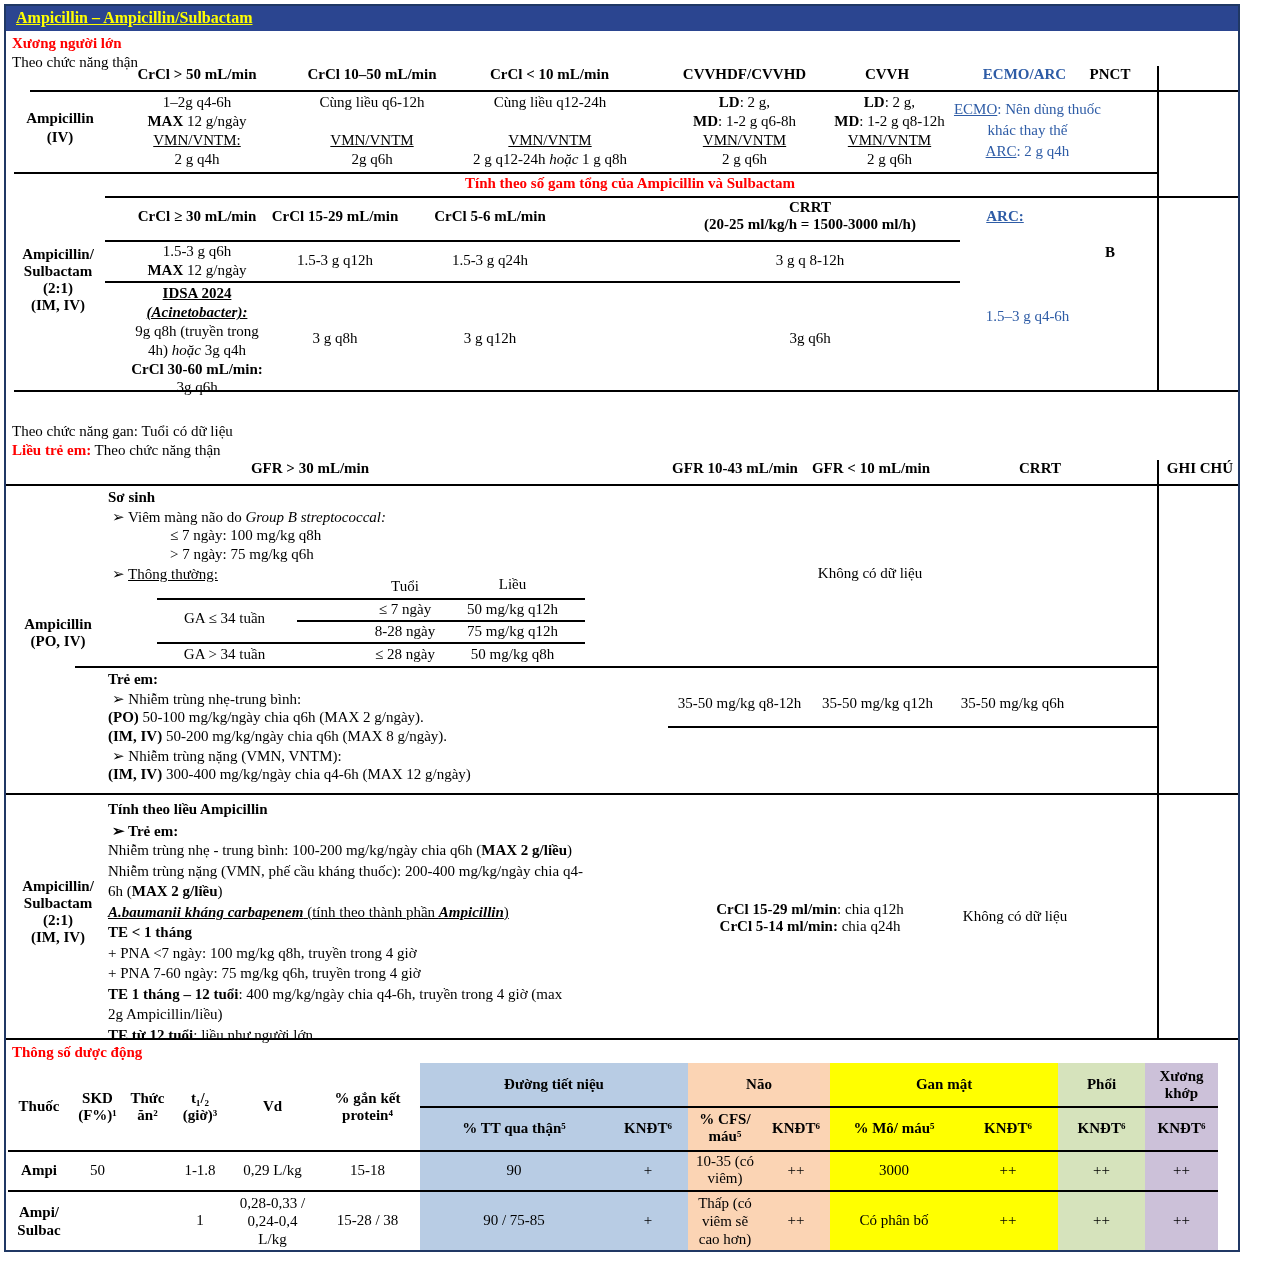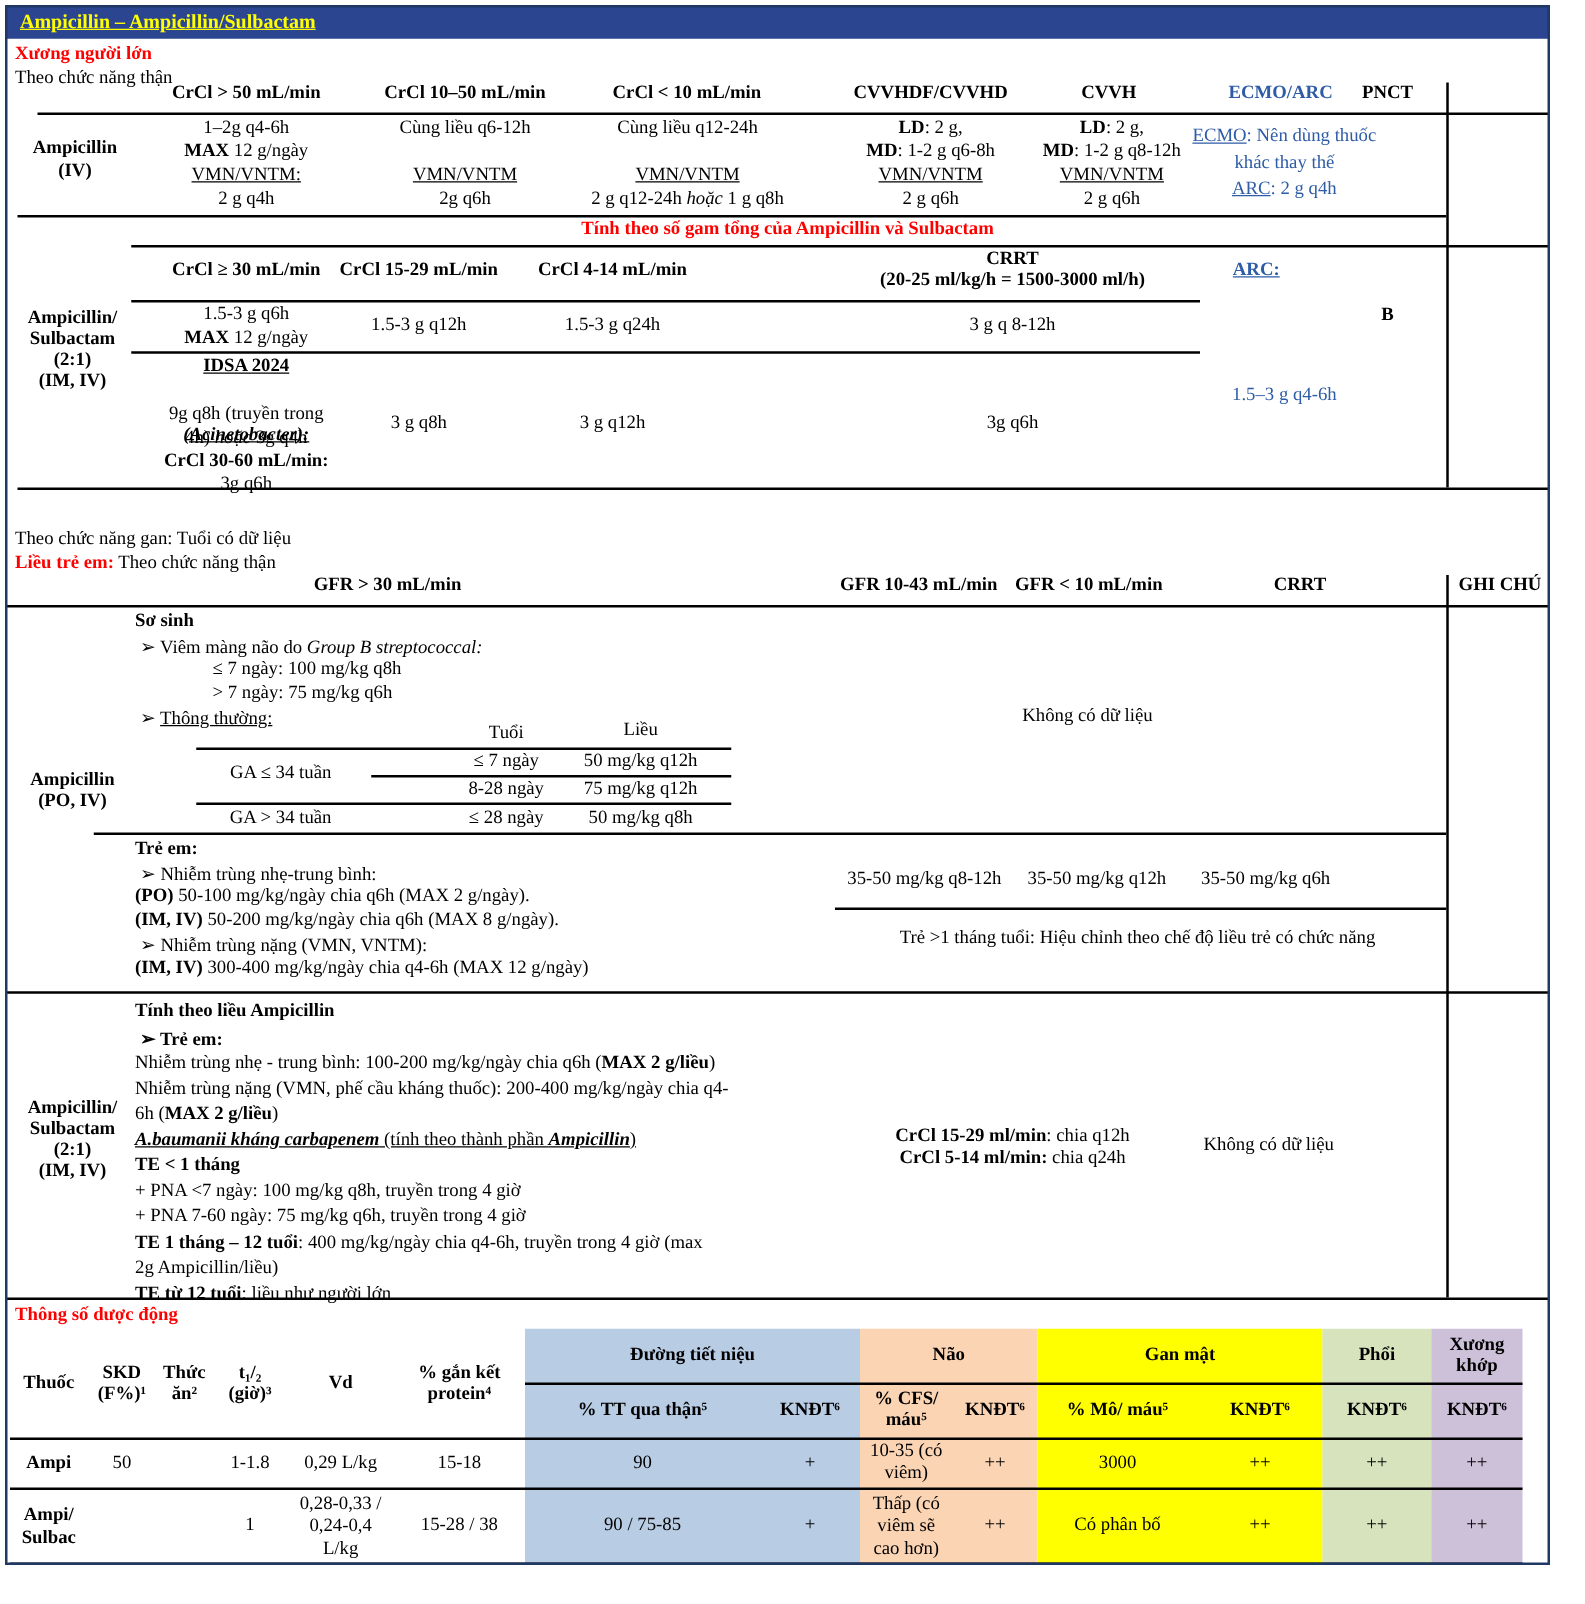--- a/index.html
+++ b/index.html
@@ -1,20 +1,20 @@
 <!DOCTYPE html>
 <html><head>
 <meta charset="utf-8">
 <style>
   html,body{margin:0;padding:0;background:#fff;}
   body{width:1268px;height:1283px;position:relative;font-family:"Liberation Serif","DejaVu Serif",serif;font-size:15px;color:#000;}
   .x{position:absolute;}
   .tc{text-align:center;}
   .b{font-weight:bold;}
-  .i{font-style:italic;margin-top:36px;}
+  .i{font-style:italic;}
   .u{text-decoration:underline;}
   .red{color:#FF0000;}
   .blue{color:#2E5CA6;}
   .hl{position:absolute;background:#000;height:1.5px;}
   .vl{position:absolute;background:#000;width:1.5px;}
   .nw{white-space:nowrap;}
   .vc{display:flex;flex-direction:column;justify-content:center;align-items:center;text-align:center;}
   .titlebar{position:absolute;left:4px;top:4px;width:1236px;height:27px;background:#2B4590;display:flex;align-items:center;}
   .titlebar span{color:#FFFF00;font-weight:bold;text-decoration:underline;font-size:16px;padding-left:12px;}
   .pageborder{position:absolute;left:4px;top:4px;width:1236px;height:1248px;border:2px solid #203864;box-sizing:border-box;pointer-events:none;}
@@ -76,21 +76,21 @@
   <span class="u">ARC</span><span>: 2 g q4h</span>
 </div>
 
 <div class="hl" style="left:14px;top:172px;width:1143px"></div>
 
 <div class="x tc b red" style="left:300px;top:175px;width:660px">Tính theo số gam tổng của Ampicillin và Sulbactam</div>
 <div class="hl" style="left:105px;top:196px;width:1135px"></div>
 
 <div class="x tc b" style="left:112px;top:208px;width:170px">CrCl ≥ 30 mL/min</div>
 <div class="x tc b" style="left:250px;top:208px;width:170px">CrCl 15-29 mL/min</div>
-<div class="x tc b" style="left:405px;top:208px;width:170px">CrCl 4-14 mL/min</div>
+<div class="x tc b" style="left:405px;top:208px;width:170px">CrCl 5-6 mL/min</div>
 <div class="x tc b" style="left:660px;top:199px;width:300px">
   <div>CRRT</div>
   <div>(20-25 ml/kg/h = 1500-3000 ml/h)</div>
 </div>
 <div class="x tc b blue u" style="left:955px;top:208px;width:100px">ARC:</div>
 <div class="hl" style="left:105px;top:240px;width:855px"></div>
 
 <div class="x tc b" style="left:8px;top:246px;width:100px">
   <div>Ampicillin/</div>
   <div>Sulbactam</div>
@@ -162,21 +162,20 @@
 <div class="x nw" style="left:108px;top:709px"><span class="b">(PO)</span><span> 50-100 mg/kg/ngày chia q6h (MAX 2 g/ngày).</span></div>
 <div class="x nw" style="left:108px;top:728px"><span class="b">(IM, IV)</span><span> 50-200 mg/kg/ngày chia q6h (MAX 8 g/ngày).</span></div>
 <div class="x nw" style="left:112px;top:747px">➢   Nhiễm trùng nặng (VMN, VNTM):</div>
 <div class="x nw" style="left:108px;top:766px"><span class="b">(IM, IV)</span><span> 300-400 mg/kg/ngày chia q4-6h (MAX 12 g/ngày)</span></div>
 
 <div class="x tc" style="left:662px;top:695px;width:155px">35-50 mg/kg q8-12h</div>
 <div class="x tc" style="left:805px;top:695px;width:145px">35-50 mg/kg q12h</div>
 <div class="x tc" style="left:940px;top:695px;width:145px">35-50 mg/kg q6h</div>
 <div class="hl" style="left:668px;top:726px;width:489px"></div>
 <div class="x tc" style="left:665px;top:742px;width:490px">
-  <div>Trẻ &gt;1 tháng tuổi: Hiệu chỉnh theo chế độ liều trẻ có chức năng</div>
 </div>
 <div class="hl" style="left:4px;top:793px;width:1236px"></div>
 
 <div class="x tc b" style="left:8px;top:878px;width:100px">
   <div>Ampicillin/</div>
   <div>Sulbactam</div>
   <div>(2:1)</div>
   <div>(IM, IV)</div>
 </div>
 

